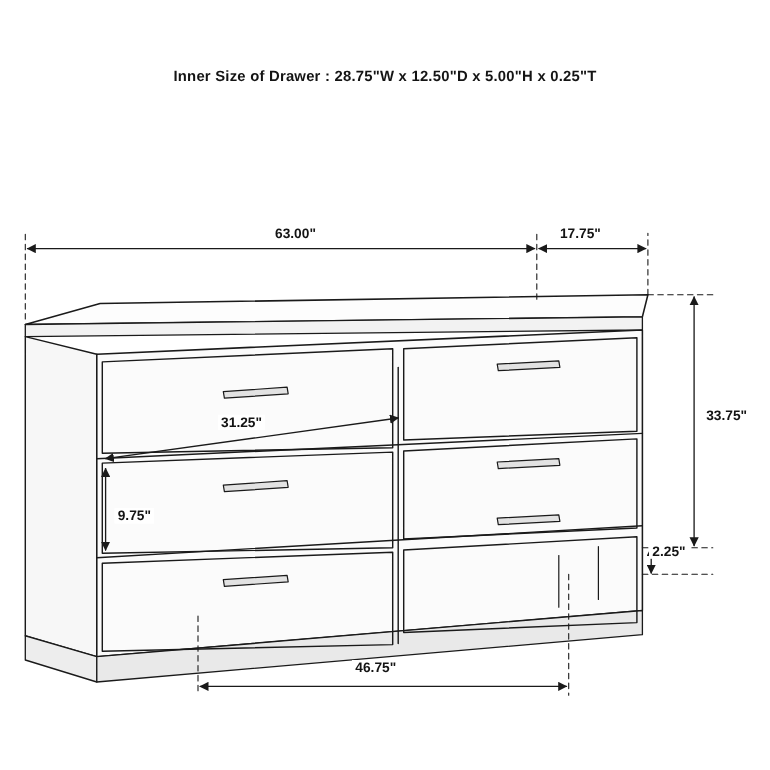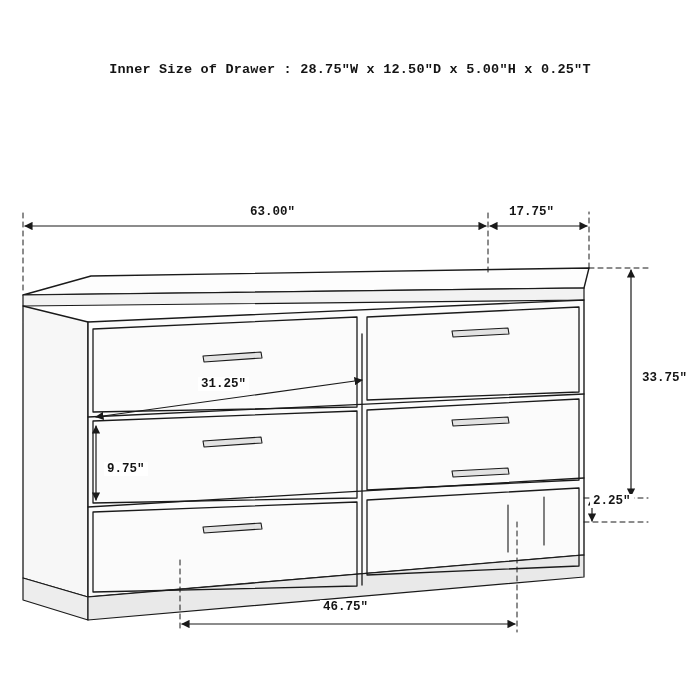--- a/index.html
+++ b/index.html
@@ -12,21 +12,20 @@
     height: 700px;
     font-family: "Liberation Sans", sans-serif;
     color: #1a1a1a;
     position: relative;
     overflow: hidden;
   }
   #stage {
     position: relative;
     width: 597px;
     height: 700px;
-    font-family: Liberation Mono, monospace;
   }
   .title {
     position: absolute;
     top: 62px;
     left: 0;
     width: 700px;
     text-align: center;
     font-size: 13.5px;
     font-weight: bold;
     letter-spacing: 0.2px;

